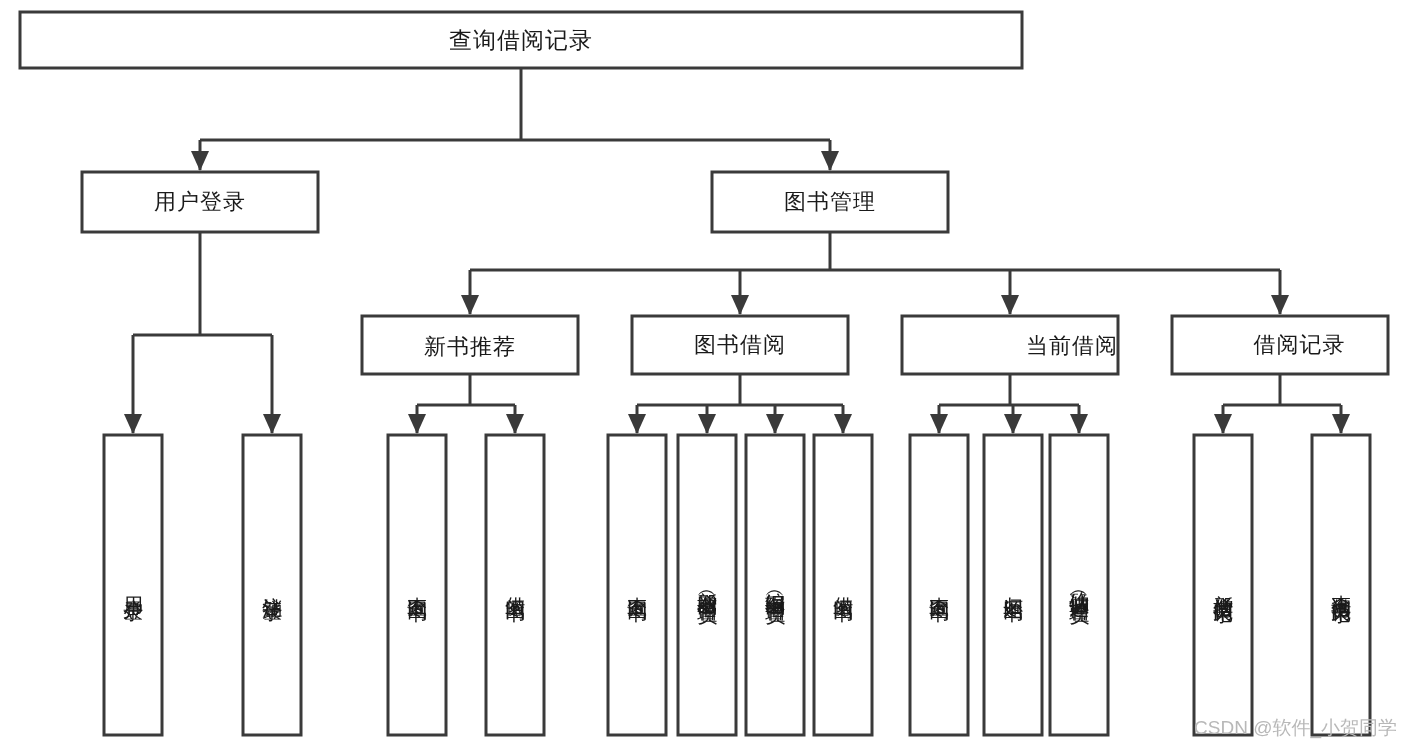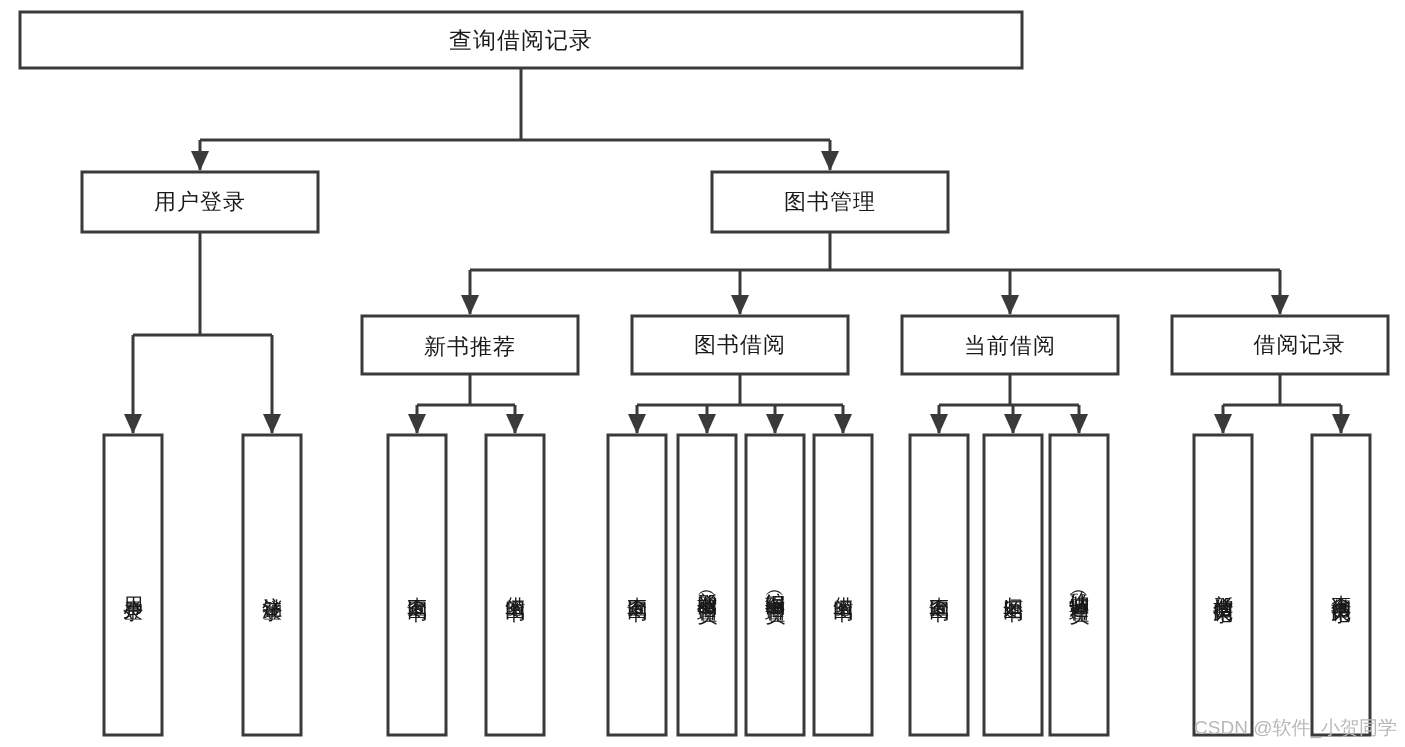--- a/index.html
+++ b/index.html
@@ -188,21 +188,21 @@
       </div>
       <div class="hlabel-wrap" style="left: 712px; top: 172px; width: 236px; height: 60px;">
         <span class="hlabel-inner">图书管理</span>
       </div>
       <div class="hlabel-wrap" style="left: 362px; top: 316px; width: 216px; height: 62px;">
         <span class="hlabel-inner">新书推荐</span>
       </div>
       <div class="hlabel-wrap" style="left: 632px; top: 316px; width: 216px; height: 58px;">
         <span class="hlabel-inner">图书借阅</span>
       </div>
-      <div class="hlabel-wrap" style="left: 902px; top: 316px; width: 216px; height: 60px;">
+      <div class="hlabel-wrap" style="left: 902px; top: 316px; width: 216px; height: 60px; justify-content: flex-end;">
         <span class="hlabel-inner">当前借阅</span>
       </div>
       <div class="hlabel-wrap" style="left: 1172px; top: 316px; width: 216px; height: 58px; padding-left: 39px;">
         <span class="hlabel-inner">借阅记录</span>
       </div>
       <div class="vlabel-wrap" style="left: 104px; top: 435px; width: 58px; height: 300px;">
         <span class="vlabel-inner">用户登录</span>
       </div>
       <div class="vlabel-wrap" style="left: 243px; top: 435px; width: 58px; height: 300px;">
         <span class="vlabel-inner">注销登录</span>

